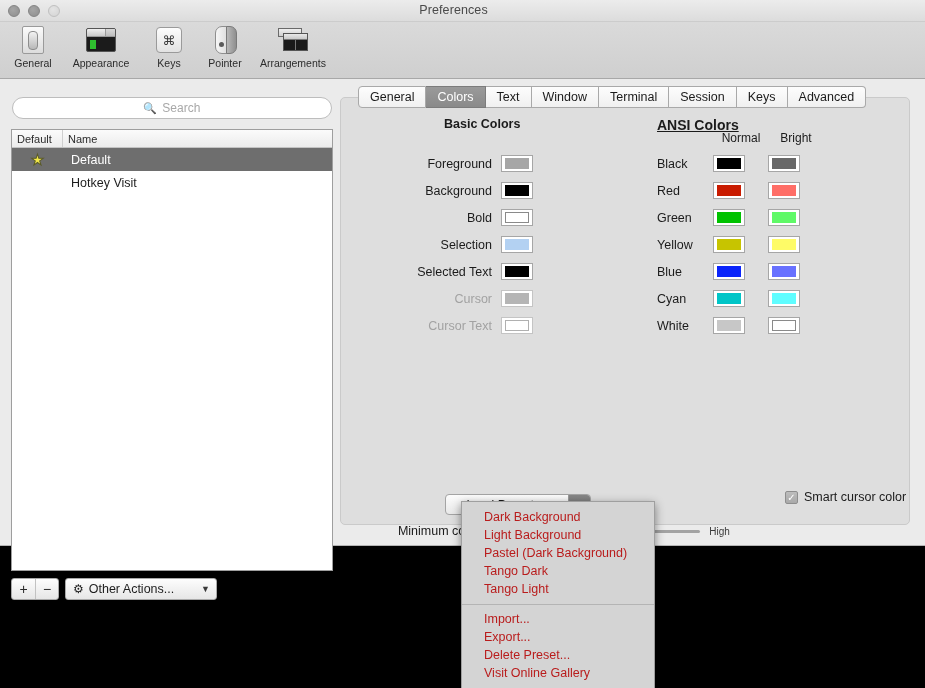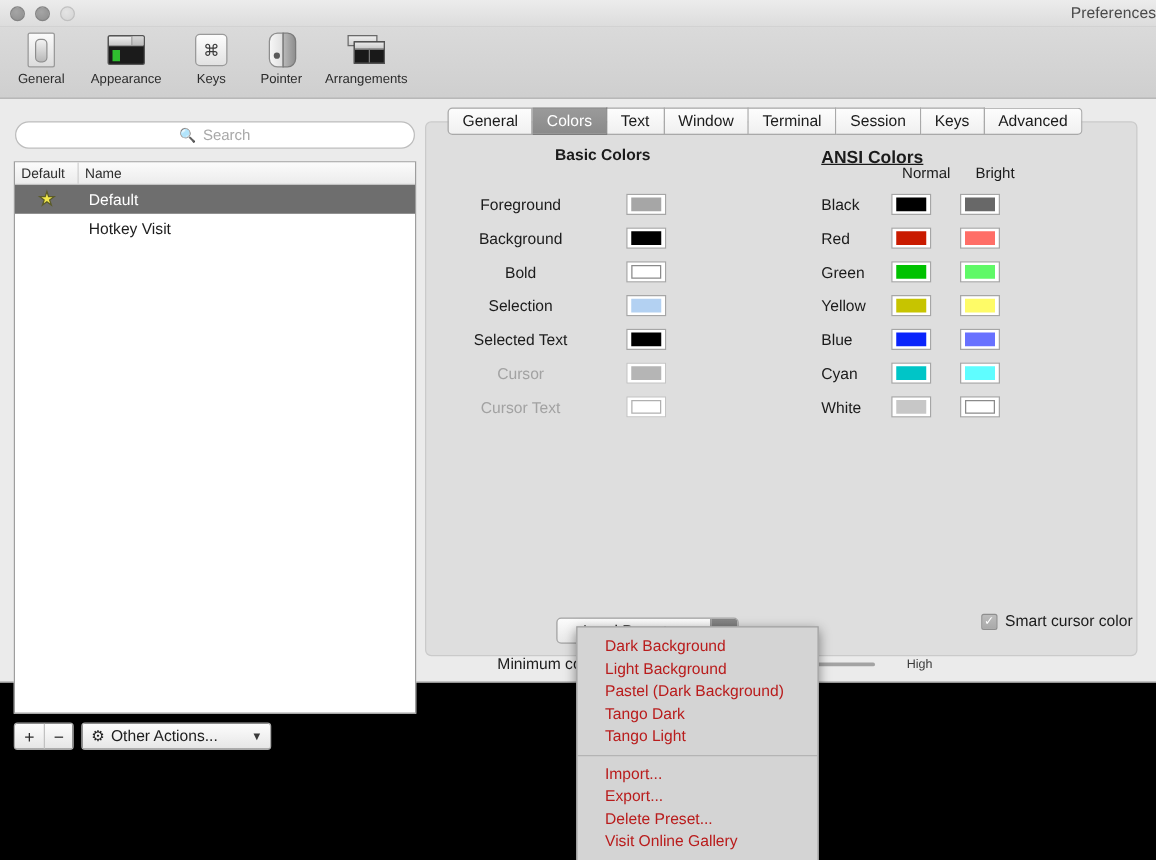--- a/index.html
+++ b/index.html
@@ -18,22 +18,22 @@
     background: #ebebeb;
     border-bottom: 1px solid #b4b4b4;
   }
   .titlebar {
     position: relative;
     height: 22px;
     background: linear-gradient(to bottom, #ececec 0%, #dcdcdc 100%);
     border-bottom: 1px solid #cccccc;
   }
   .title {
-    position: absolute; left: 0; right: 0; top: 3px;
-    text-align: right;
+    position: absolute; left: 0; right: 18px; top: 3px;
+    text-align: center;
     font-size: 12.5px; color: #4a4a4a;
     letter-spacing: .1px;
   }
   .lights { position: absolute; left: 8px; top: 5px; display: flex; gap: 8px; }
   .light { width: 12px; height: 12px; border-radius: 50%; }
   .light.close   { background: radial-gradient(circle at 40% 35%, #a5a5a5, #8e8e8e); border:1px solid #848484; }
   .light.min     { background: radial-gradient(circle at 40% 35%, #a5a5a5, #8e8e8e); border:1px solid #848484; }
   .light.zoom    { background: radial-gradient(circle at 40% 35%, #e4e4e4, #d3d3d3); border:1px solid #c0c0c0; }
 
   
@@ -191,21 +191,21 @@
     border:1px solid #cacaca; border-radius:5px;
   }
 
   .h-basic { position:absolute; left:103px; top:19px; font-size:12.5px; font-weight:bold; color:#1b1b1b; }
   .h-ansi  { position:absolute; left:316px; top:19px; font-size:14px; font-weight:bold; color:#1b1b1b;text-decoration:underline; }
   .col-normal { position:absolute; left:372px; top:33px; width:56px; text-align:center; font-size:12px; color:#1b1b1b; }
   .col-bright { position:absolute; left:427px; top:33px; width:56px; text-align:center; font-size:12px; color:#1b1b1b; }
 
   .basiclist { position:absolute; left:0; top:52px; }
   .basicrow { height:27px; display:flex; align-items:center; }
-  .basicrow .lbl { width:160px; text-align:center; padding-right:9px; font-size:12.5px; color:#1b1b1b; }
+  .basicrow .lbl { width:160px; text-align:right; padding-right:9px; font-size:12.5px; color:#1b1b1b; }
   .basicrow .lbl.dim { color:#a2a2a2; }
 
   .ansilist { position:absolute; left:316px; top:52px; }
   .ansirow { height:27px; display:flex; align-items:center; }
   .ansirow .lbl { width:56px; font-size:12.5px; color:#1b1b1b; }
 
   .swatch {
     width:32px; height:17px;
     background:#ffffff;
     border:1px solid #a6a6a6;
@@ -219,21 +219,21 @@
     width:13px; height:13px; border-radius:2px;
     background: linear-gradient(to bottom,#bdbdbd,#a9a9a9);
     border:1px solid #8e8e8e;
     color:#ffffff; font-size:10px; line-height:11px; text-align:center;
   }
   .smartrow .lbl { font-size:12.5px; color:#1b1b1b; }
 
   .contrastrow { position:absolute; left:0; top:426px; width:100%; display:flex; align-items:center; }
   .contrastrow .lbl { width:168px; text-align:right; padding-right:9px; font-size:12.5px; color:#1b1b1b; }
   .contrastrow .low { font-size:10px; color:#3a3a3a; margin-right:7px; }
-  .contrastrow .high { font-size:10px; color:#3a3a3a; margin-left:25px; }
+  .contrastrow .high { font-size:10px; color:#3a3a3a; margin-left:9px; }
   .slider { position:relative; width:166px; height:14px; display:flex; align-items:center; }
   .slider .track { position:absolute; left:6px; right:0; height:3px; background:#a3a3a3; border-radius:2px; }
   .slider .knob {
     position:absolute; left:0; width:15px; height:15px; border-radius:50%;
     background: radial-gradient(circle at 42% 32%, #ffffff, #ededed 60%, #dedede);
     border:1px solid #9c9c9c;
   }
 
   .loadbtn {
     position:absolute; left:104px; top:396px;

